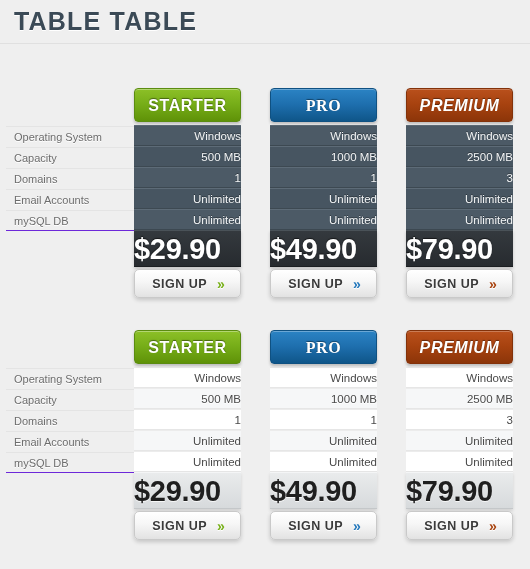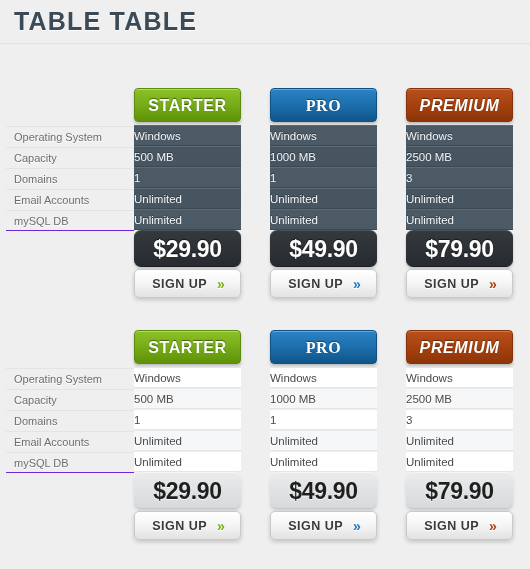--- a/index.html
+++ b/index.html
@@ -107,21 +107,21 @@
     box-shadow: inset 0 1px 0 rgba(255,255,255,.25), 0 2px 3px rgba(0,0,0,.22);
     font-style: italic;
   }
 
   
   .features { margin-top: 3px; }
 
   .feat {
     height: 21px;
     line-height: 21px;
-    text-align: left;
+    text-align: right;
     font-size: 11.5px;
     white-space: nowrap;
   }
 
   
   .dark .feat {
     color: #f2f4f5;
     background: #4c5a66;
     border-top: 1px solid #5d6b77;
     border-bottom: 1px solid #3d4952;
@@ -136,25 +136,24 @@
     border-top: 1px solid #ececec;
     border-bottom: 1px solid #e6e6e6;
     text-shadow: 0 1px 0 #fff;
   }
   .light .feat.alt { background: #f6f7f8; }
 
   
   .price {
     height: 37px;
     line-height: 37px;
-    text-align: center;
-    font-size: 23px;
+    text-align: left;
+    font-size: 29px;
     font-weight: bold;
     letter-spacing: -0.3px;
-    border-radius: 7px;
   }
   .dark .price {
     color: #ffffff;
     background: linear-gradient(to bottom, #34393e 0%, #272b2f 100%);
     border-top: 1px solid #4a5258;
     border-bottom: 1px solid #1b1e21;
     text-shadow: 0 -1px 1px rgba(0,0,0,.6);
     box-shadow: 0 2px 3px rgba(0,0,0,.18);
   }
   .light .price {

